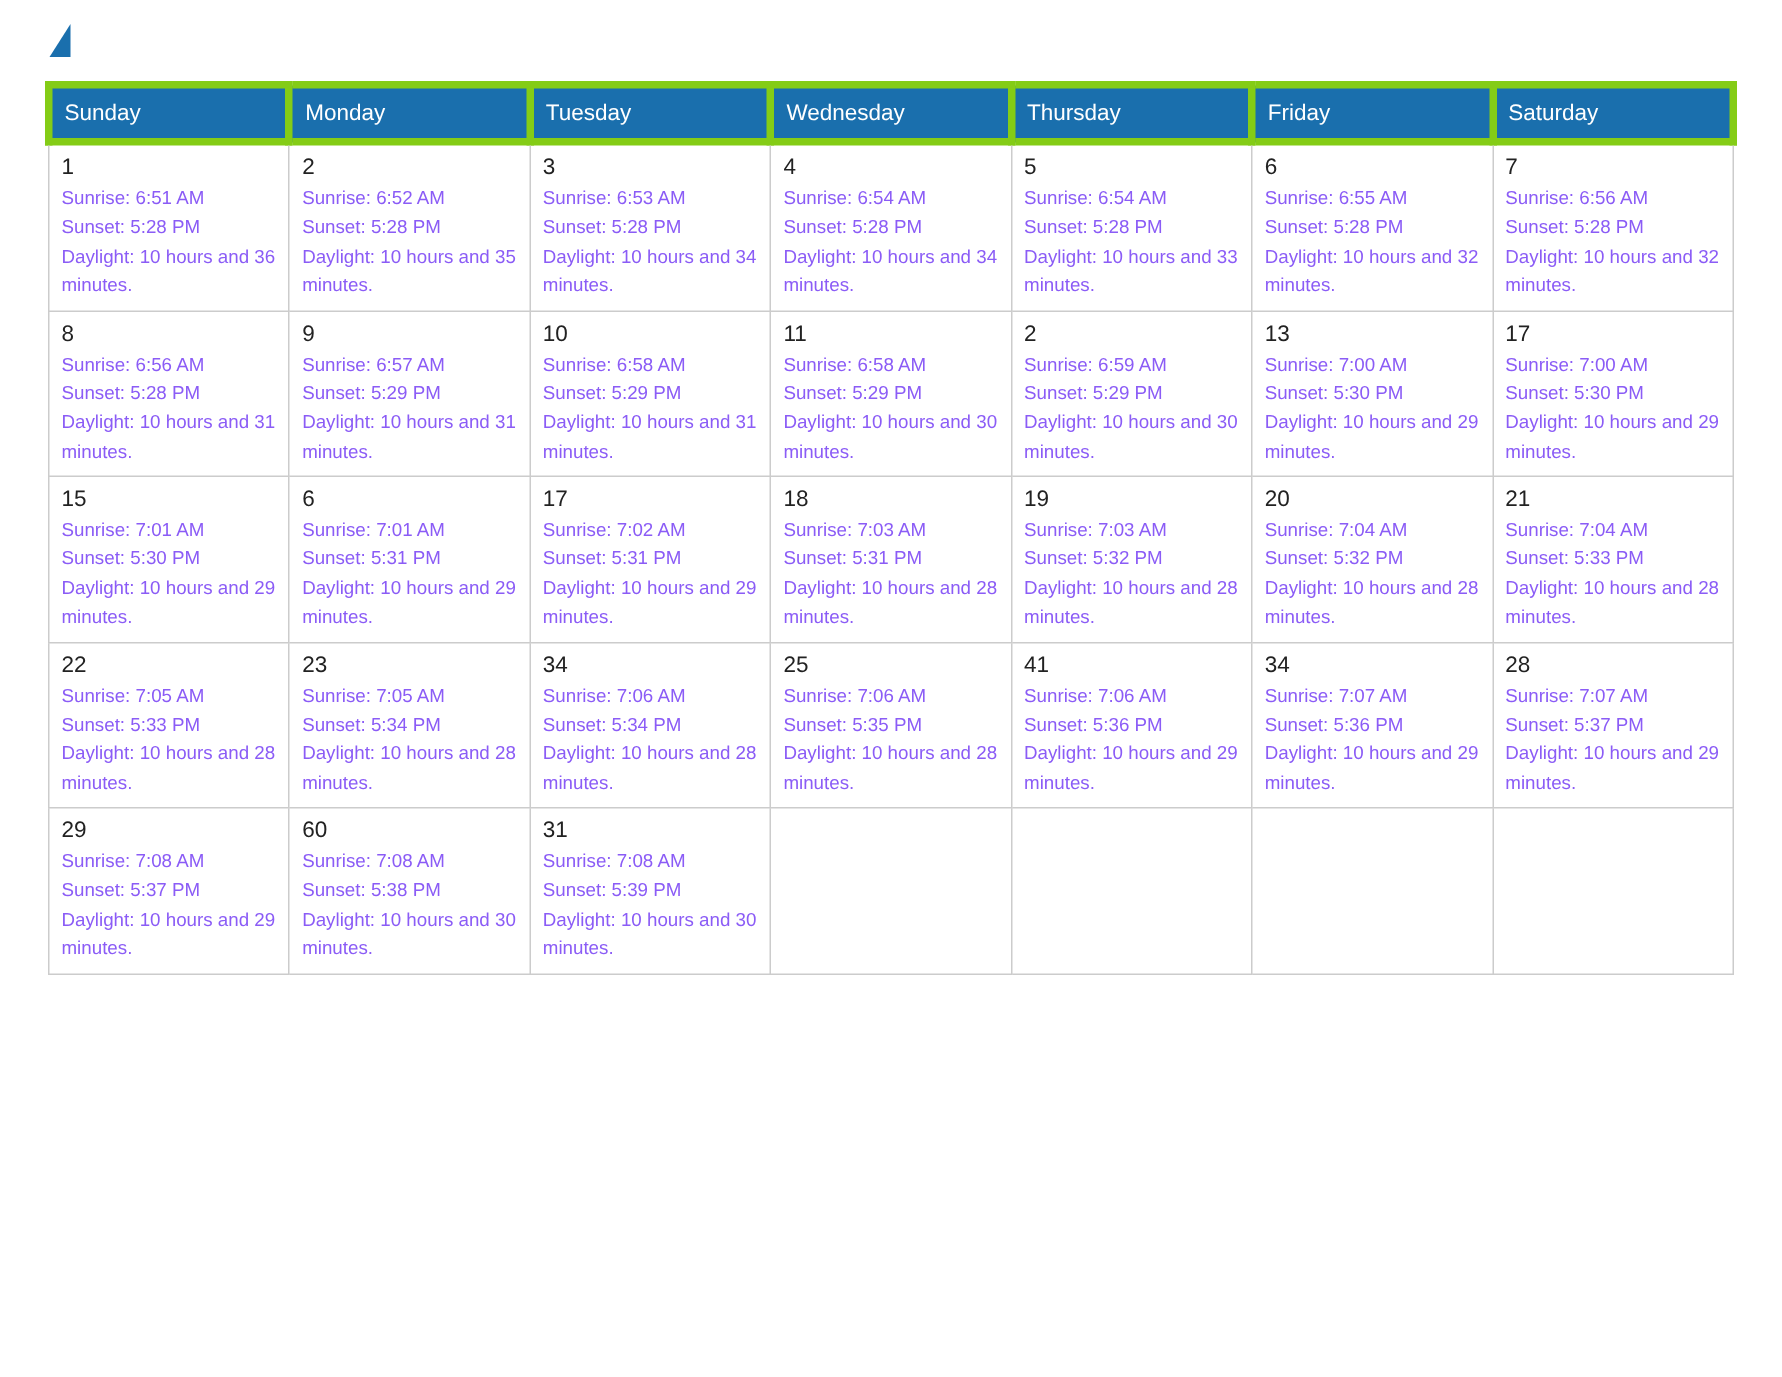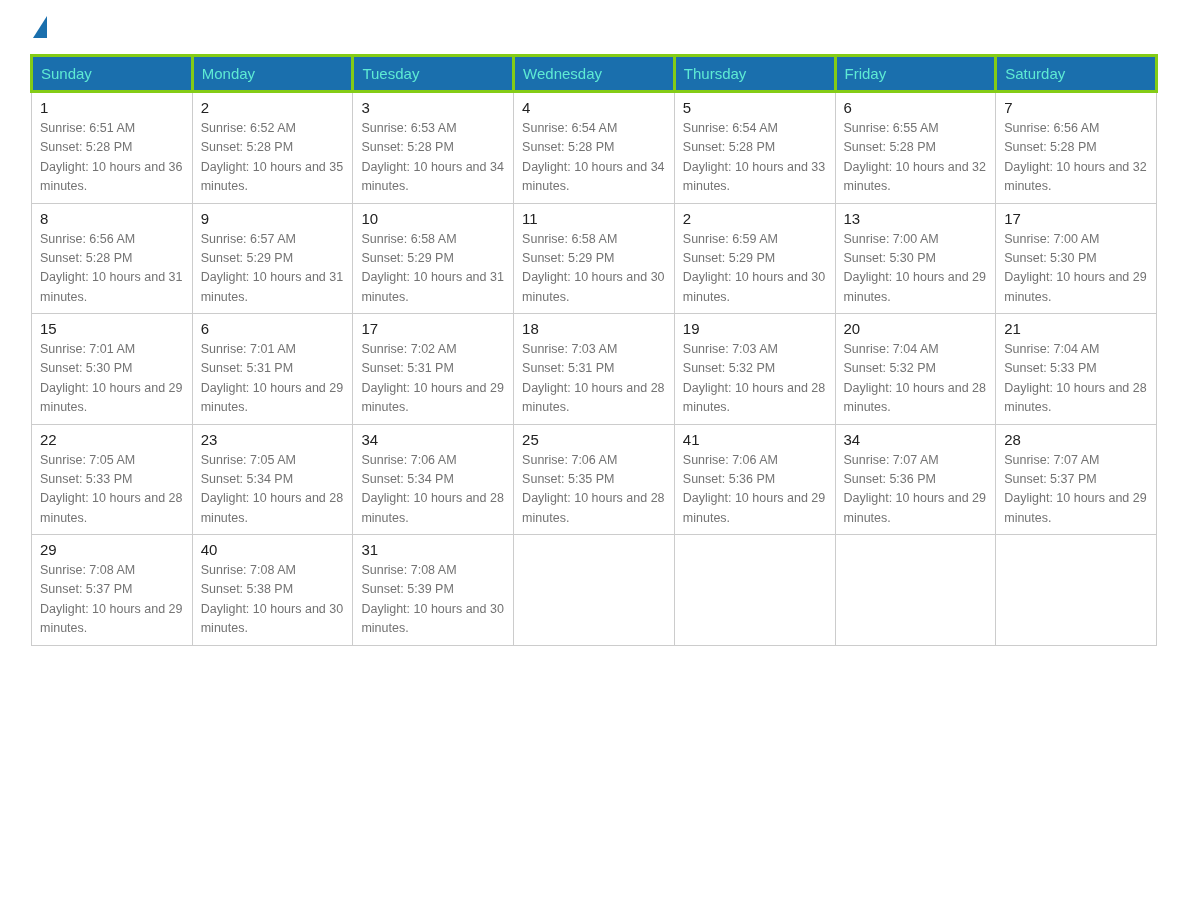--- a/index.html
+++ b/index.html
@@ -59,26 +59,26 @@
       color: #555;
       margin-top: 4px;
     }
     table {
       width: 100%;
       border-collapse: collapse;
       table-layout: fixed;
     }
     thead tr th {
       background: #1a6fad;
-      color: #5eead4;
+      color: #ffffff;
       font-size: 15px;
       font-weight: normal;
       padding: 8px 8px;
       text-align: left;
-      border: 3px solid #84cc16;
+      border: 5px solid #84cc16;
     }
     tbody tr td {
       border: 1px solid #ccc;
       vertical-align: top;
       padding: 6px 8px;
       font-size: 12.5px;
       color: #333;
       min-height: 100px;
       height: 110px;
     }
@@ -90,21 +90,21 @@
     }
     .day-num {
       font-size: 15px;
       font-weight: normal;
       color: #222;
       margin-bottom: 3px;
       display: block;
     }
     .day-info {
       font-size: 12.5px;
-      color: #737373;
+      color: #8b5cf6;
       line-height: 1.55;
     }
     .empty-cell {
       background: #fff;
     }
   </style>
 </head>
 <body>
 
 <div class="header">
@@ -253,21 +253,21 @@
           <span class="day-num">28</span>
 <div class="day-info">Sunrise: 7:07 AM<br>Sunset: 5:37 PM<br>Daylight: 10 hours and 29 minutes.</div>
         </td>
       </tr>
       <tr>
         <td>
           <span class="day-num">29</span>
 <div class="day-info">Sunrise: 7:08 AM<br>Sunset: 5:37 PM<br>Daylight: 10 hours and 29 minutes.</div>
         </td>
         <td>
-          <span class="day-num">40</span>
+          <span class="day-num">60</span>
 <div class="day-info">Sunrise: 7:08 AM<br>Sunset: 5:38 PM<br>Daylight: 10 hours and 30 minutes.</div>
         </td>
         <td>
           <span class="day-num">31</span>
 <div class="day-info">Sunrise: 7:08 AM<br>Sunset: 5:39 PM<br>Daylight: 10 hours and 30 minutes.</div>
         </td>
         <td class="empty-cell"></td>
         <td class="empty-cell"></td>
         <td class="empty-cell"></td>
         <td class="empty-cell"></td>

